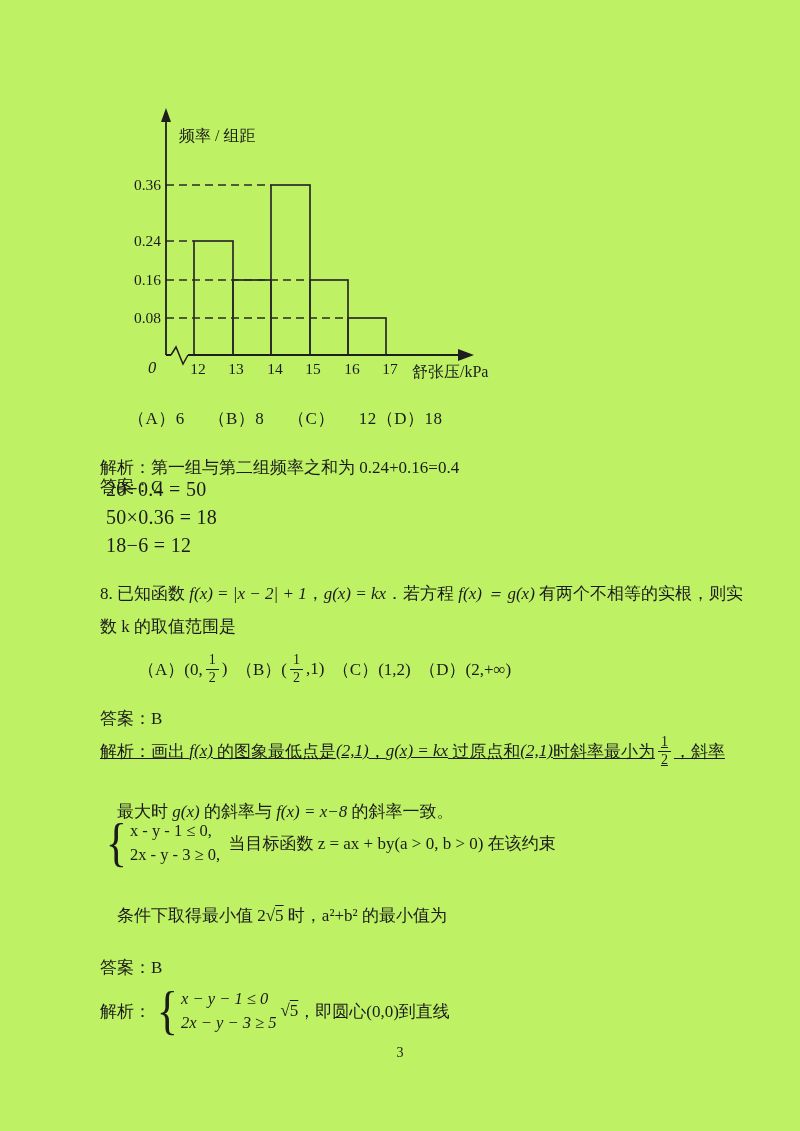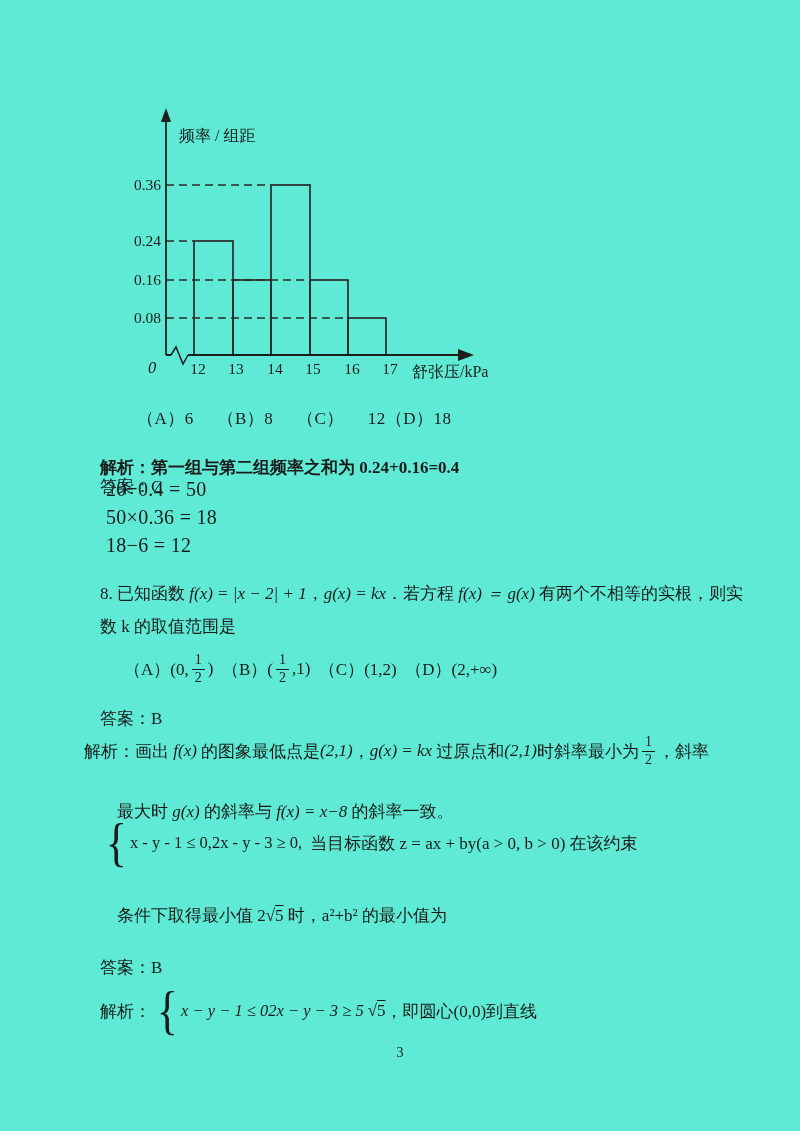--- a/index.html
+++ b/index.html
@@ -1,35 +1,35 @@
 <!DOCTYPE html>
 <html><head>
 <meta charset="utf-8">
 <style>
   html,body { margin:0; padding:0; background:#ffffff; }
   .page {
-    position:relative; width:800px; height:1131px; background:#5eead4;
+    position:relative; width:800px; height:1131px; background:#bef264;
     font-family:"Liberation Serif","DejaVu Serif",serif; color:#1b1b1b;
     overflow:hidden;
   }
   .line { position:absolute; font-size:17px; white-space:pre; }
   .vc   { display:flex; align-items:center; white-space:pre; }
   .t    { white-space:pre; }
   .m    { font-style:italic; }
   .eq   { font-size:20px; letter-spacing:0.3px; }
-  .opts { letter-spacing:0.5px;margin-left:9px; }
+  .opts { letter-spacing:0.5px; }
   
   .frac { display:inline-flex; flex-direction:column; align-items:center;
           font-size:14px; line-height:1.15; margin:0 3px; vertical-align:middle; }
   .frac .den { border-top:1.4px solid currentColor; padding:0 3px; }
   
   .sys  { display:inline-flex; align-items:center; margin:0 4px; }
   .sys .brace { font-size:52px; font-weight:300; line-height:0.85;
                 transform:scaleX(.85); margin-right:1px; }
-  .sys .rows  { display:flex; flex-direction:row; font-size:16.5px; line-height:1.45; }
+  .sys .rows  { display:flex; flex-direction:column; font-size:16.5px; line-height:1.45; }
   
   .sqrt { white-space:pre; }
   .sqrt .radicand { text-decoration:overline; }
   .chart { position:absolute; left:115px; top:103px; }
   .chart text { font-family:"Liberation Serif","DejaVu Serif",serif; fill:#1b1b1b; }
   .pageno { position:absolute; left:0; width:800px; text-align:center; font-size:14px; }
 </style>
 </head>
 <body>
 
@@ -76,52 +76,52 @@
       <text x="198" y="271">15</text>
       <text x="237" y="271">16</text>
       <text x="275" y="271">17</text>
     </g>
   </svg>
 
   <div class="line opts" style="left:128px; top:407px;">（A）6     （B）8     （C）     12（D）18</div>
 
   <div class="line" style="left:100px; top:431px;margin-top:44px;">答案：C</div>
 
-  <div class="line" style="left:100px; top:456px;font-weight:bold;">解析：第一组与第二组频率之和为 0.24+0.16=0.4</div>
+  <div class="line" style="left:100px; top:456px;">解析：第一组与第二组频率之和为 0.24+0.16=0.4</div>
 
   <div class="line eq" style="left:106px; top:478px;">20÷0.4 = 50</div>
   <div class="line eq" style="left:106px; top:506px;">50×0.36 = 18</div>
   <div class="line eq" style="left:106px; top:534px;">18−6 = 12</div>
 
   <div class="line" style="left:100px; top:582px; white-space:nowrap;text-align:right;">
     <span class="t">8. 已知函数 </span><span class="m t">f(x) = |x − 2| + 1</span><span class="t">，</span><span class="m t">g(x) = kx</span><span class="t">．若方程 </span><span class="m t">f(x) ＝ g(x)</span><span class="t"> 有两个不相等的实根，则实</span>
   </div>
 
   <div class="line" style="left:100px; top:615px;">数 k 的取值范围是</div>
 
-  <div class="line vc" style="left:124px; top:646px; height:46px;justify-content:space-between;">
+  <div class="line vc" style="left:138px; top:646px; height:46px;justify-content:space-between;">
     <span class="t">（A）(0,</span>
     <span class="frac">
       <span class="num">1</span>
       <span class="den">2</span>
     </span>
     <span class="t">)  </span>
     <span class="t">（B）(</span>
     <span class="frac">
       <span class="num">1</span>
       <span class="den">2</span>
     </span>
     <span class="t">,1)  </span>
     <span class="t">（C）(1,2)  </span>
     <span class="t">（D）(2,+∞)</span>
   </div>
 
   <div class="line" style="left:100px; top:707px;">答案：B</div>
 
-  <div class="line vc" style="left:84px; top:728px; height:46px; white-space:nowrap;">
+  <div class="line vc" style="left:100px; top:728px; height:46px; white-space:nowrap;text-decoration:underline;">
     <span class="t">解析：画出 </span>
       <span class="m t">f(x)</span>
       <span class="t"> 的图象最低点是</span>
       <span class="m t">(2,1)</span>
       <span class="t">，</span>
       <span class="m t">g(x) = kx</span>
       <span class="t"> 过原点和</span>
       <span class="m t">(2,1)</span>
       <span class="t">时斜率最小为</span>
     <span class="frac">

